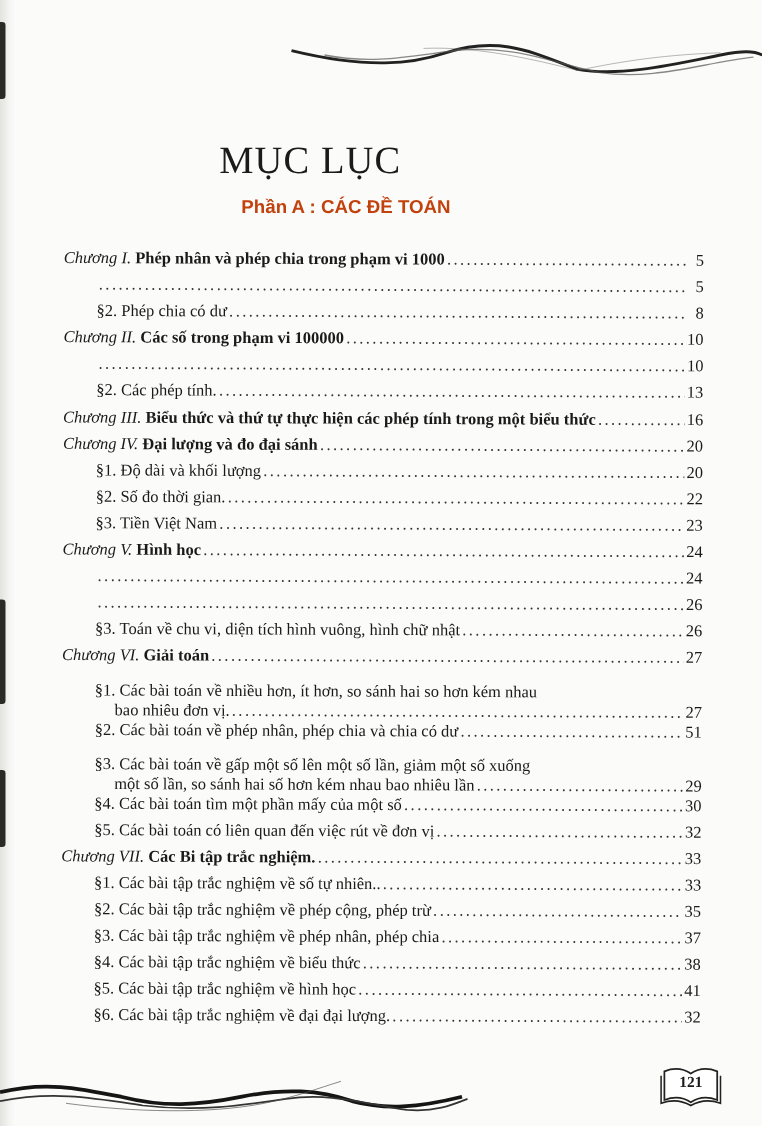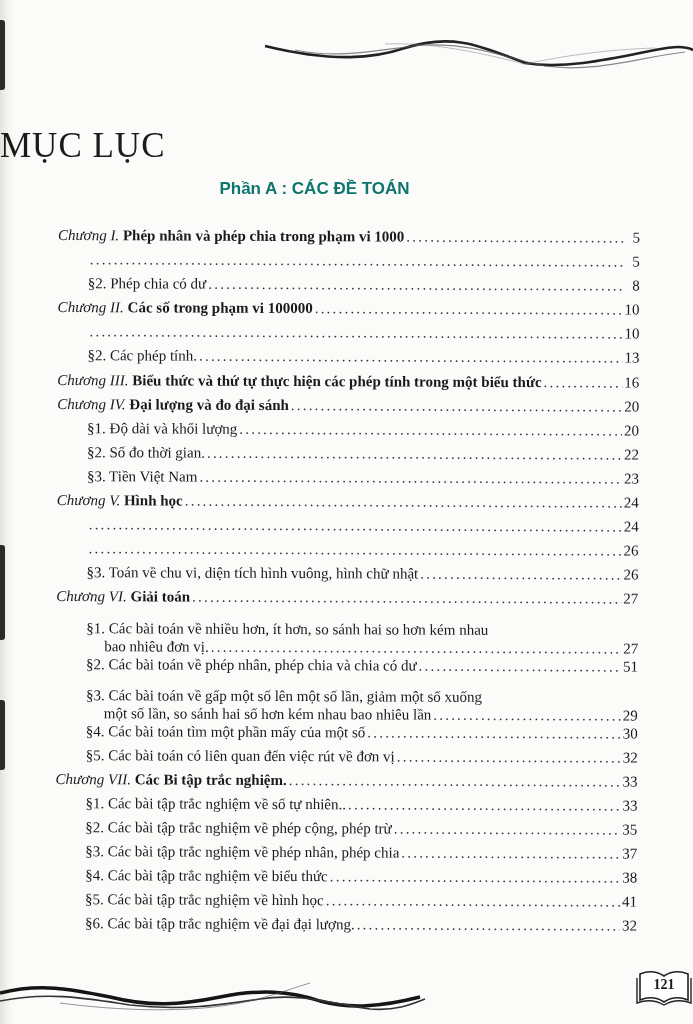--- a/index.html
+++ b/index.html
@@ -17,30 +17,30 @@
       position: absolute; left: 0; top: 0; width: 14px; height: 1024px;
       background: linear-gradient(to right, #e2e2de 0%, #f4f4f2 60%, rgba(251,251,250,0) 100%);
     }
     .spine-mark {
       position: absolute; left: 0; width: 5px; background: #2b2b25; border-radius: 0 3px 3px 0;
     }
     .swirl-top { position: absolute; left: 255px; top: 18px; width: 438px; height: 60px; }
     .swirl-bottom { position: absolute; left: 0; top: 975px; width: 430px; height: 45px; }
     .title {
       position: absolute; left: 0; width: 564px; top: 126px;
-      text-align: left;
+      text-align: center;
       font-size: 35px; letter-spacing: 1px; font-weight: normal;
       color: #1b1b1b;
     }
     .subtitle {
       position: absolute; left: 0; width: 629px; top: 179px;
       text-align: center;
       font-family: "Liberation Sans", "DejaVu Sans", sans-serif;
       font-weight: bold; font-size: 17px;
-      color: #0f766e;
+      color: #c2410c;
     }
     .toc {
       position: absolute; left: 58px; top: 226px; width: 582px;
       transform: rotate(0.25deg);
       transform-origin: left top;
     }
     .row {
       position: relative;
       display: flex; align-items: baseline;
       height: 24.1px;
@@ -61,21 +61,21 @@
       letter-spacing: 2.2px;
       color: #333;
     }
     .row .dots::after {
       content: "................................................................................................................................................";
     }
     .row .page { flex: 0 0 auto; text-align: right; min-width: 14px; }
     .two-line .second-line { padding-left: 18px; }
     .two-line .line-row { display: flex; align-items: baseline; width: 100%; }
     .book-badge {
-      position: absolute; left: 634px; top: 968px; width: 60px; height: 40px;
+      position: absolute; left: 598px; top: 968px; width: 60px; height: 40px;
     }
     .book-badge .page-num {
       position: absolute; left: 0; top: 9px; width: 60px; text-align: center;
       font-weight: bold; font-size: 14px;
     }
   </style>
 </head>
 <body>
 
 <div class="page-shadow-left"></div>

